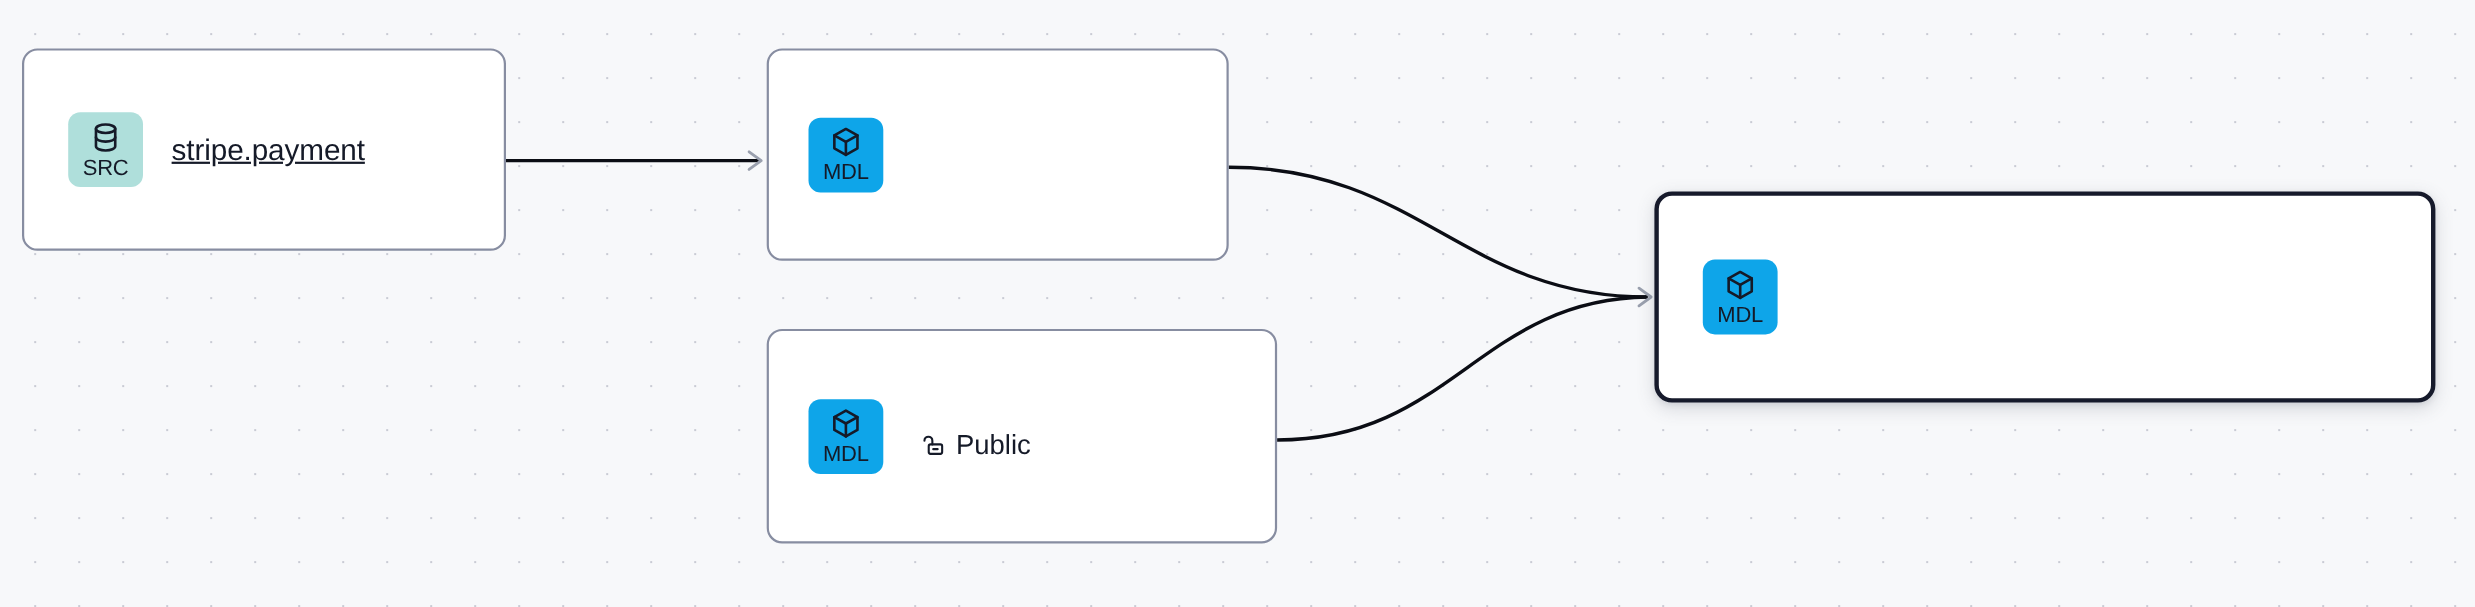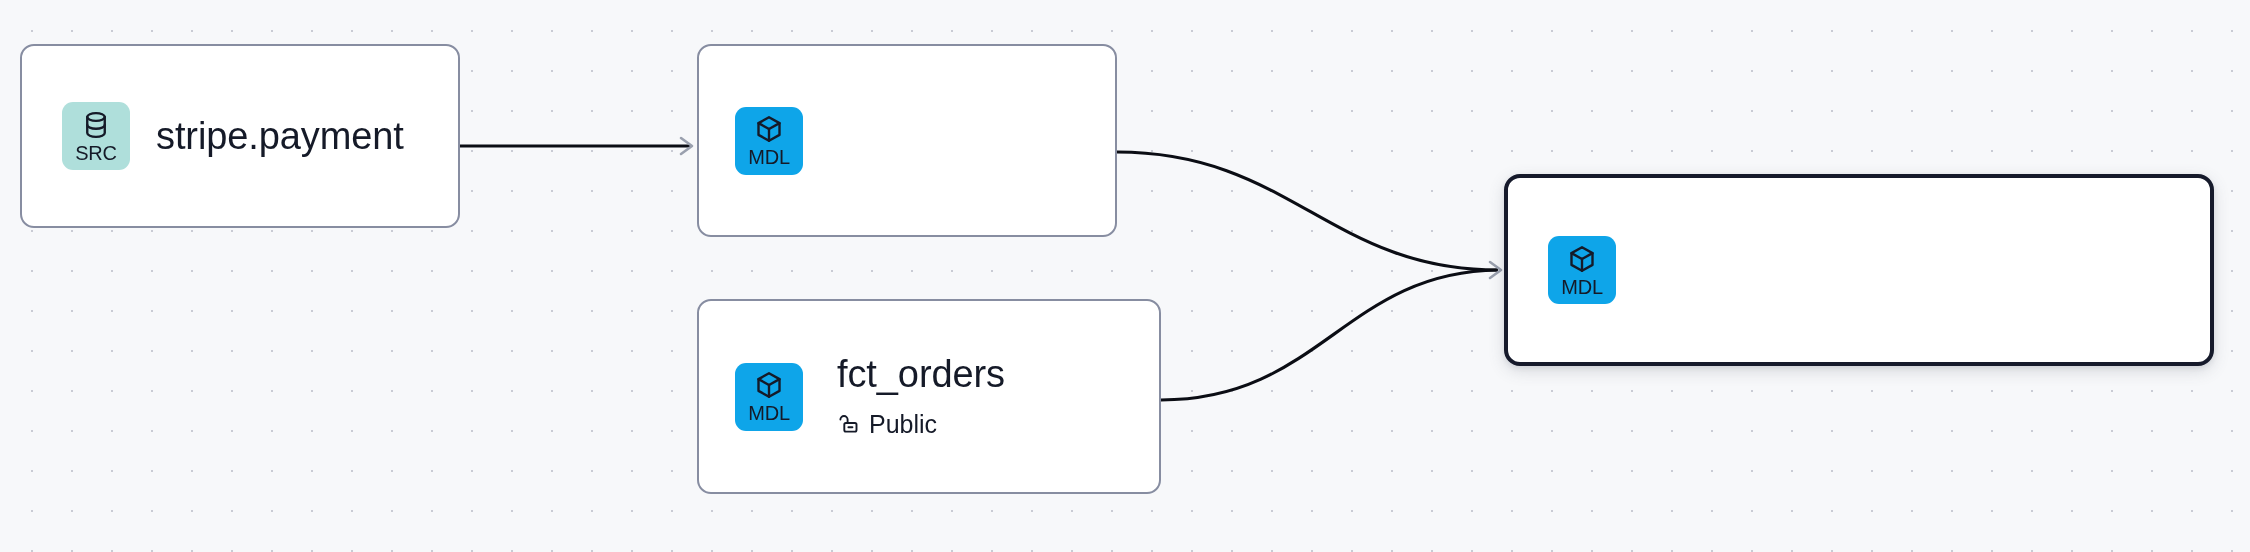--- a/index.html
+++ b/index.html
@@ -90,25 +90,26 @@
 
   .node-body {
     display: flex;
     flex-direction: column;
     justify-content: center;
     min-width: 0;
   }
 
   .node-title {
     font-family: "Liberation Sans", sans-serif;
-    font-size: 38px;
+    font-size: 27px;
     line-height: 38px;
     color: #151a28;
     white-space: nowrap;
     letter-spacing: -0.1px;
+    text-decoration: underline;
   }
 
   .node-sub {
     display: flex;
     align-items: center;
     gap: 8px;
     margin-top: 16px;
   }
   .node-sub-text {
     font-family: "Liberation Sans", sans-serif;
@@ -182,21 +183,20 @@
   <div class="node" id="node-fct-orders">
     <div class="badge mdl">
       <svg width="30" height="30" viewBox="0 0 24 24" fill="none" stroke="#151a28" stroke-width="1.9" stroke-linecap="round" stroke-linejoin="round">
         <path d="M12 2.6 L20.4 7.3 L20.4 16.7 L12 21.4 L3.6 16.7 L3.6 7.3 Z"></path>
         <path d="M3.6 7.3 L12 12 L20.4 7.3"></path>
         <path d="M12 12 L12 21.4"></path>
       </svg>
       <span class="badge-text">MDL</span>
     </div>
     <div class="node-body">
-      <div class="node-title">fct_orders</div>
       <div class="node-sub">
         <svg class="lock-icon" width="24" height="24" viewBox="0 0 24 24" fill="none" stroke="#151a28" stroke-width="1.9" stroke-linecap="round" stroke-linejoin="round">
           <rect x="7.3" y="11" width="12.2" height="8.6" rx="1.6"></rect>
           <path d="M10.6 11 V7.6 a3.6 3.6 0 0 0 -7.2 0"></path>
           <path d="M11.4 15.3 h4"></path>
         </svg>
         <span class="node-sub-text">Public</span>
       </div>
     </div>
   </div>

